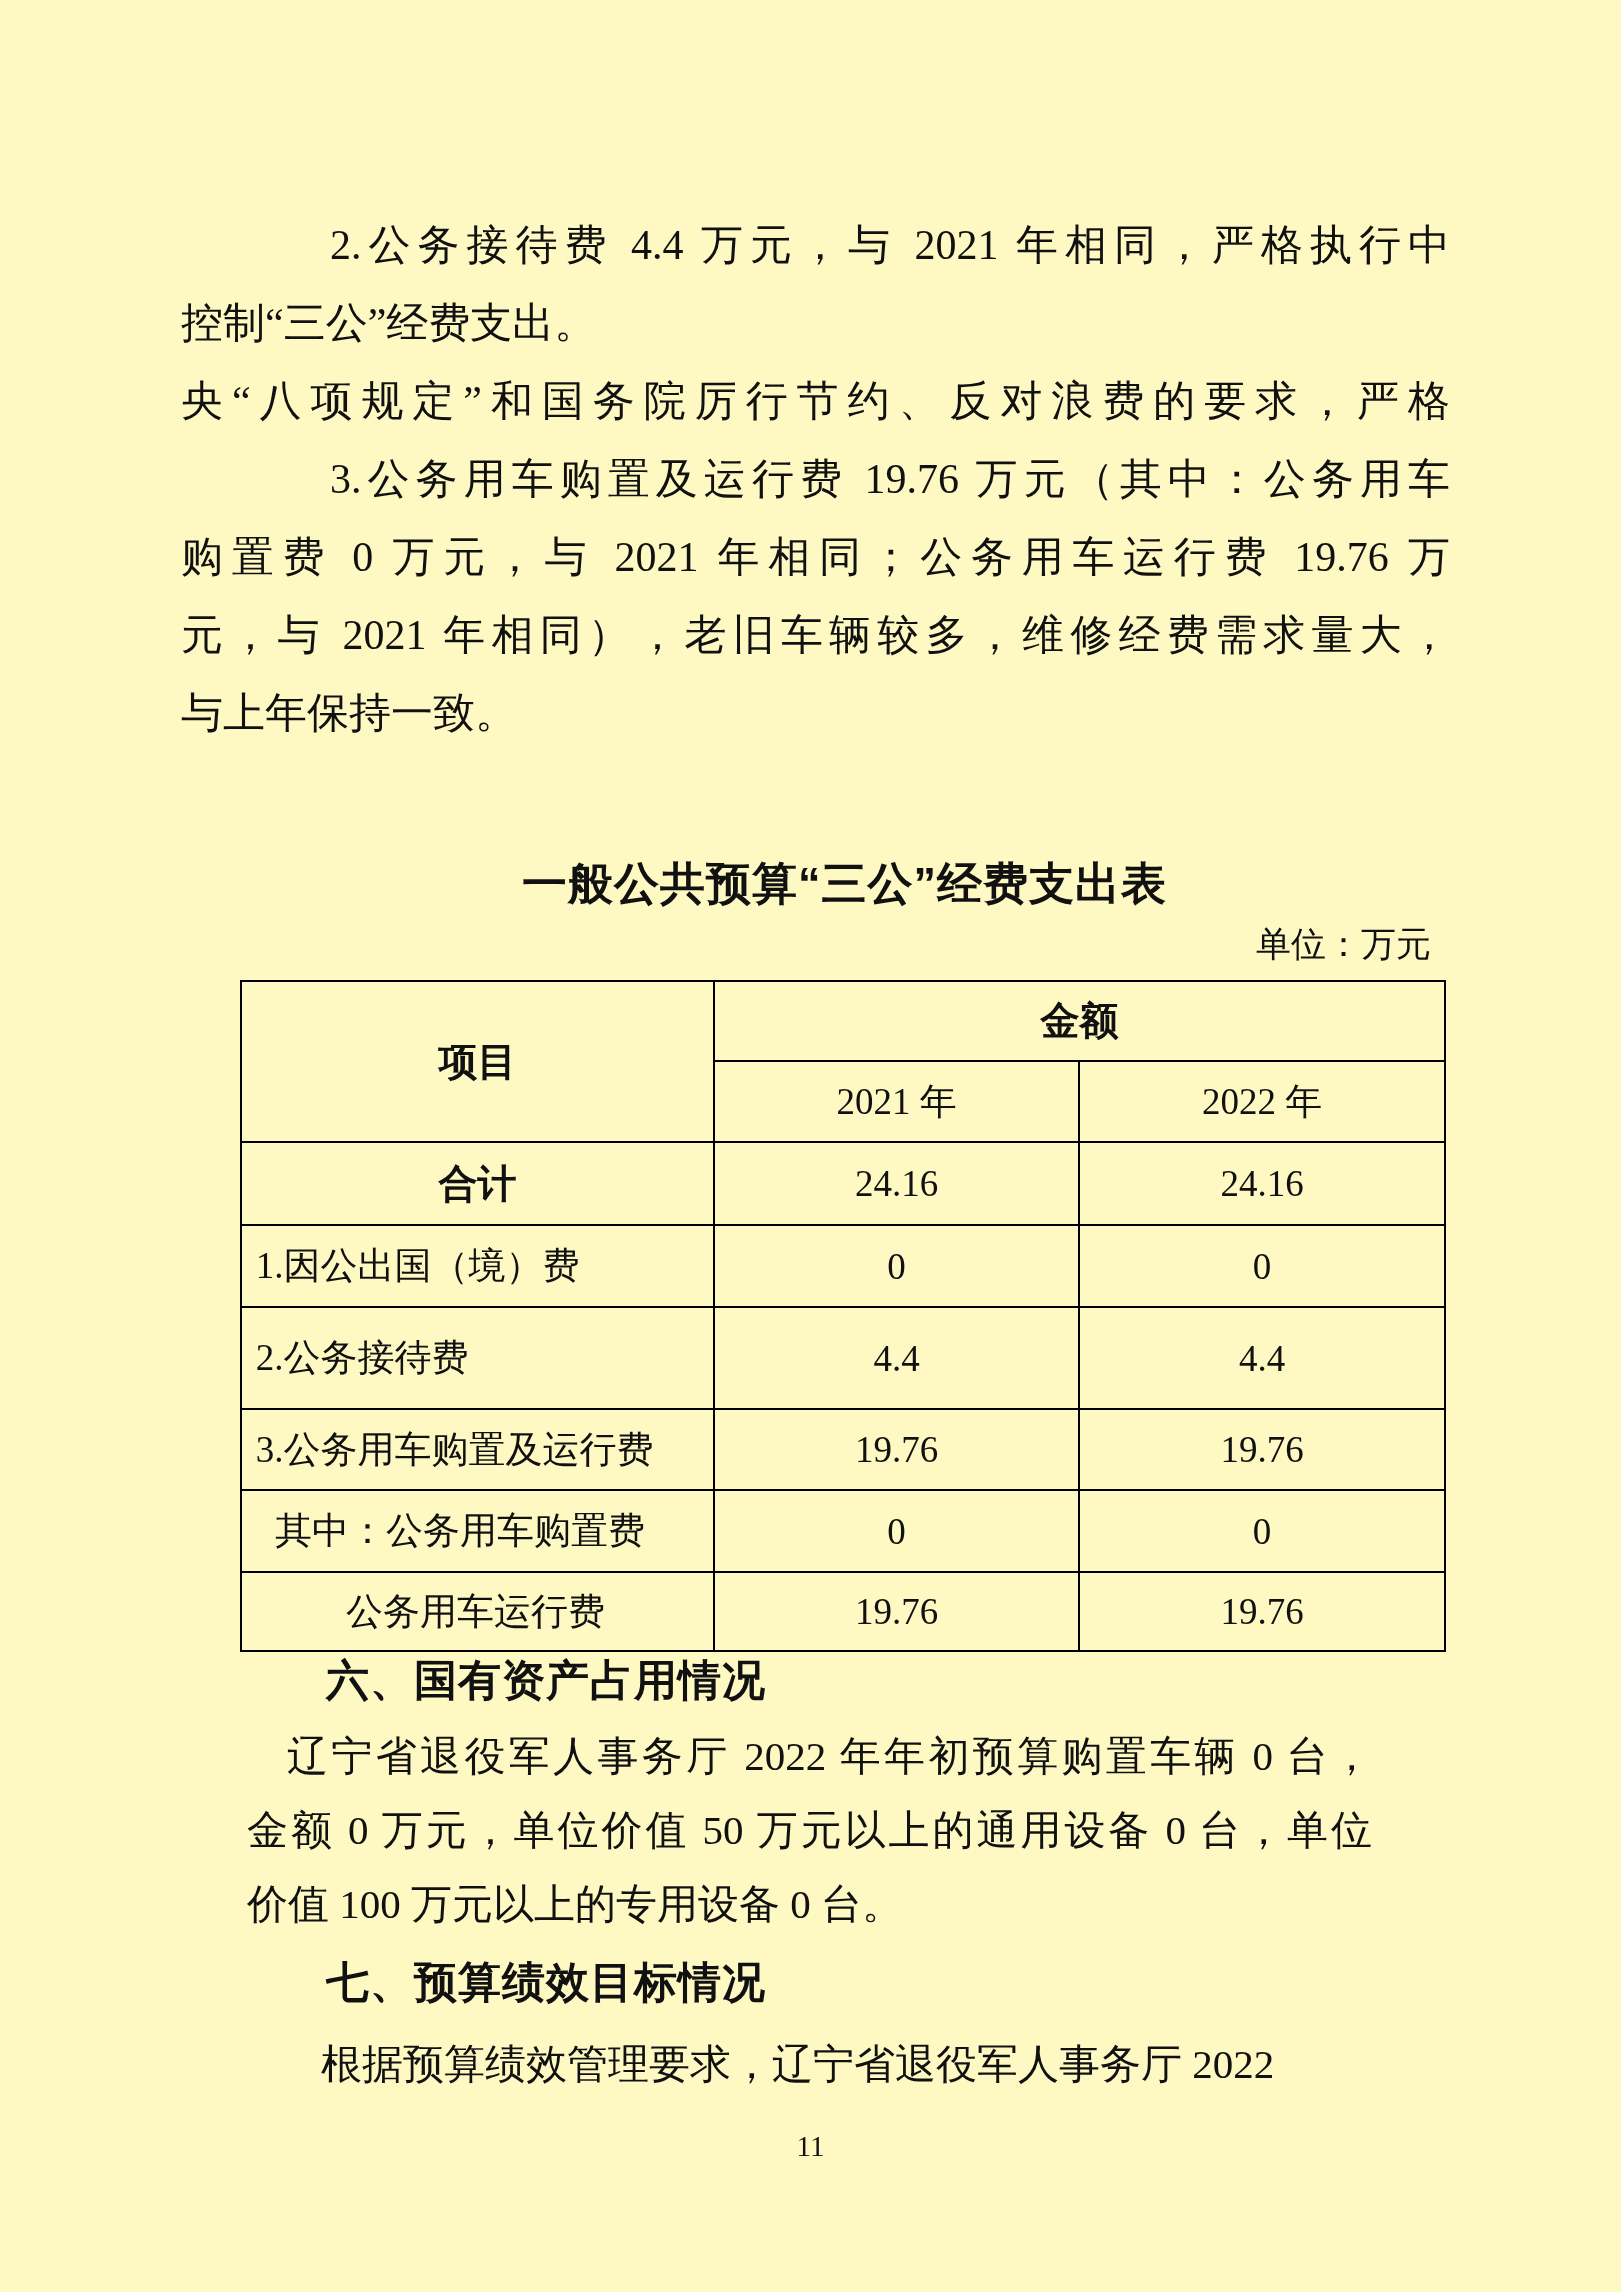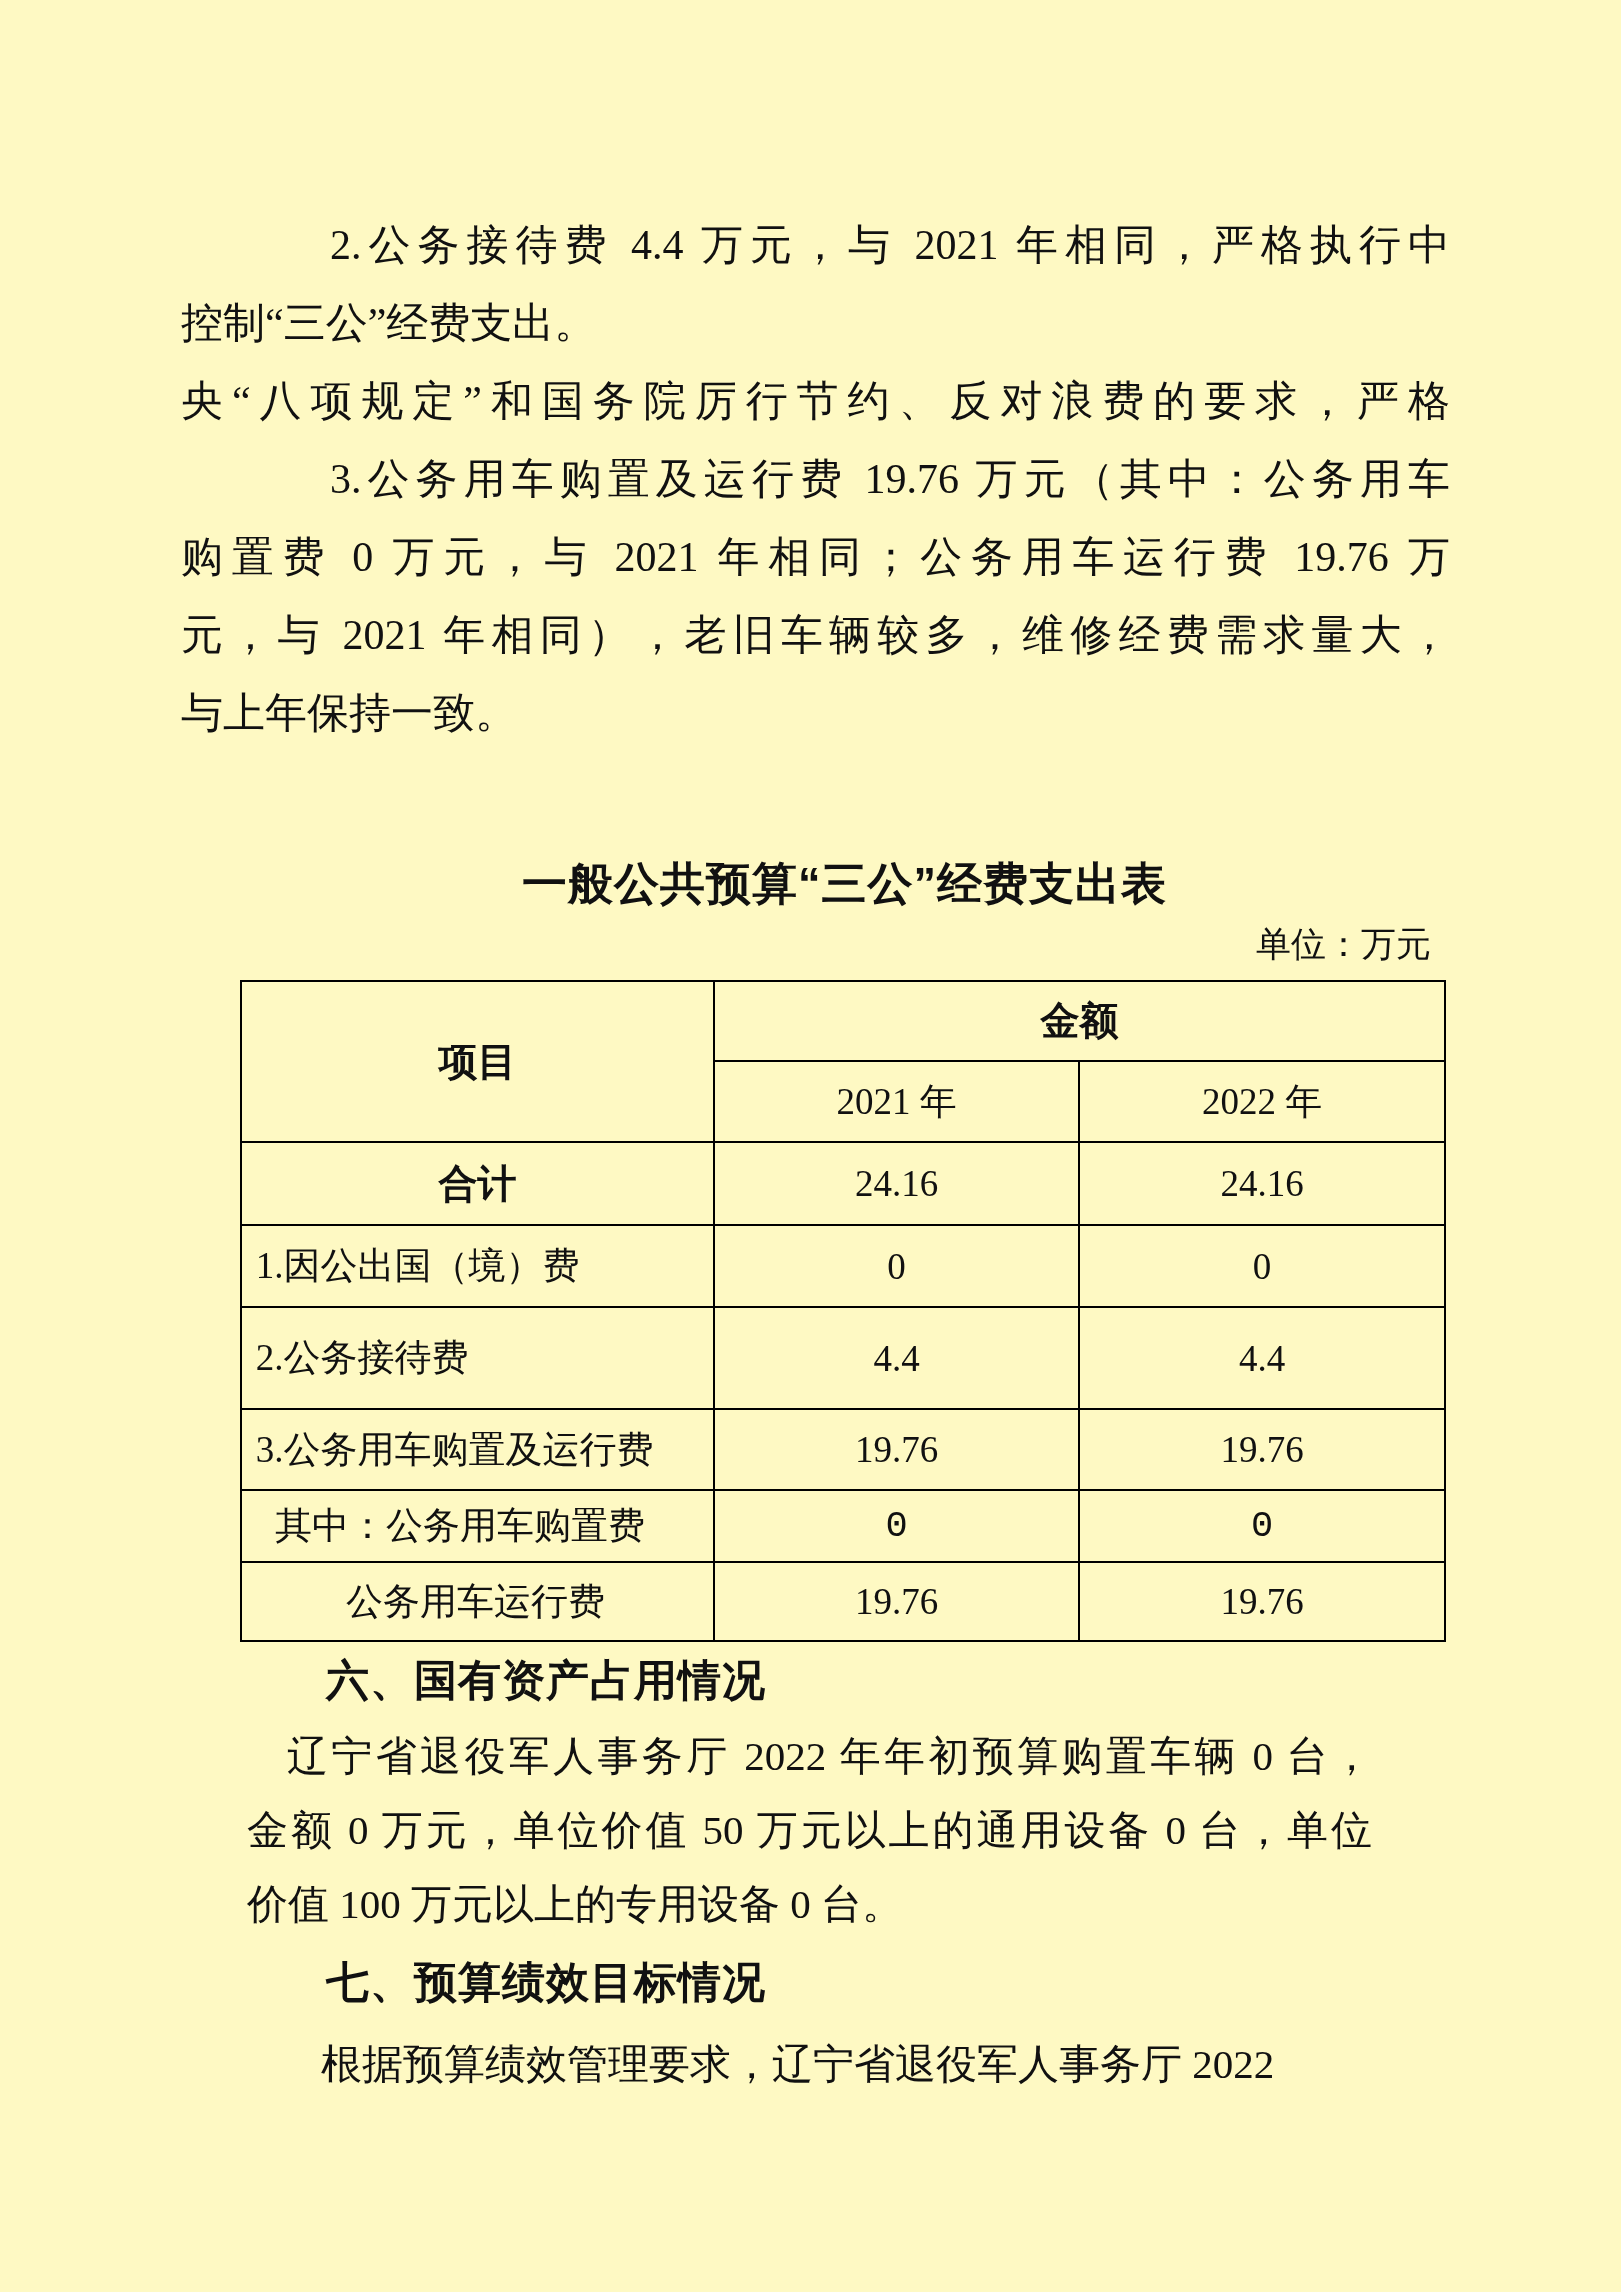--- a/index.html
+++ b/index.html
@@ -58,21 +58,21 @@
   }
   .expense-table td.label{
     text-align:left;padding-left:13.7px;margin-left:36px;
   }
   tr.hrow1{height:80px;}
   tr.hrow2{height:81px;}
   tr.r-total{height:83px;}
   tr.r1{height:82px;}
   tr.r2{height:102px;}
   tr.r3{height:81px;}
-  tr.r4{height:72px;font-family:Liberation Mono, monospace;}
+  tr.r4{height:82px;}
   tr.r5{height:79px;}
   tr.r-total td.label{
     text-align:center;padding-left:0;
     font-family:"Liberation Sans","DejaVu Sans",sans-serif;
     font-weight:bold;font-size:39px;
   }
   tr.r4 td.label{padding-left:33px;}
   tr.r5 td.label{padding-left:104px;}
 
   
@@ -175,15 +175,16 @@
     <div class="line indent1 stretch">辽宁省退役军人事务厅 2022 年年初预算购置车辆 0 台，</div>
     <div class="line stretch">金额 0 万元，单位价值 50 万元以上的通用设备 0 台，单位</div>
     <div class="line">价值 100 万元以上的专用设备 0 台。</div>
   </div>
 
   <div id="heading-performance" class="sec-heading">七、预算绩效目标情况</div>
   <div class="perf-text">
     <div class="line">根据预算绩效管理要求，辽宁省退役军人事务厅 2022</div>
   </div>
 
+  <div class="page-number">11</div>
 
 </div>
 
 
 </body></html>

